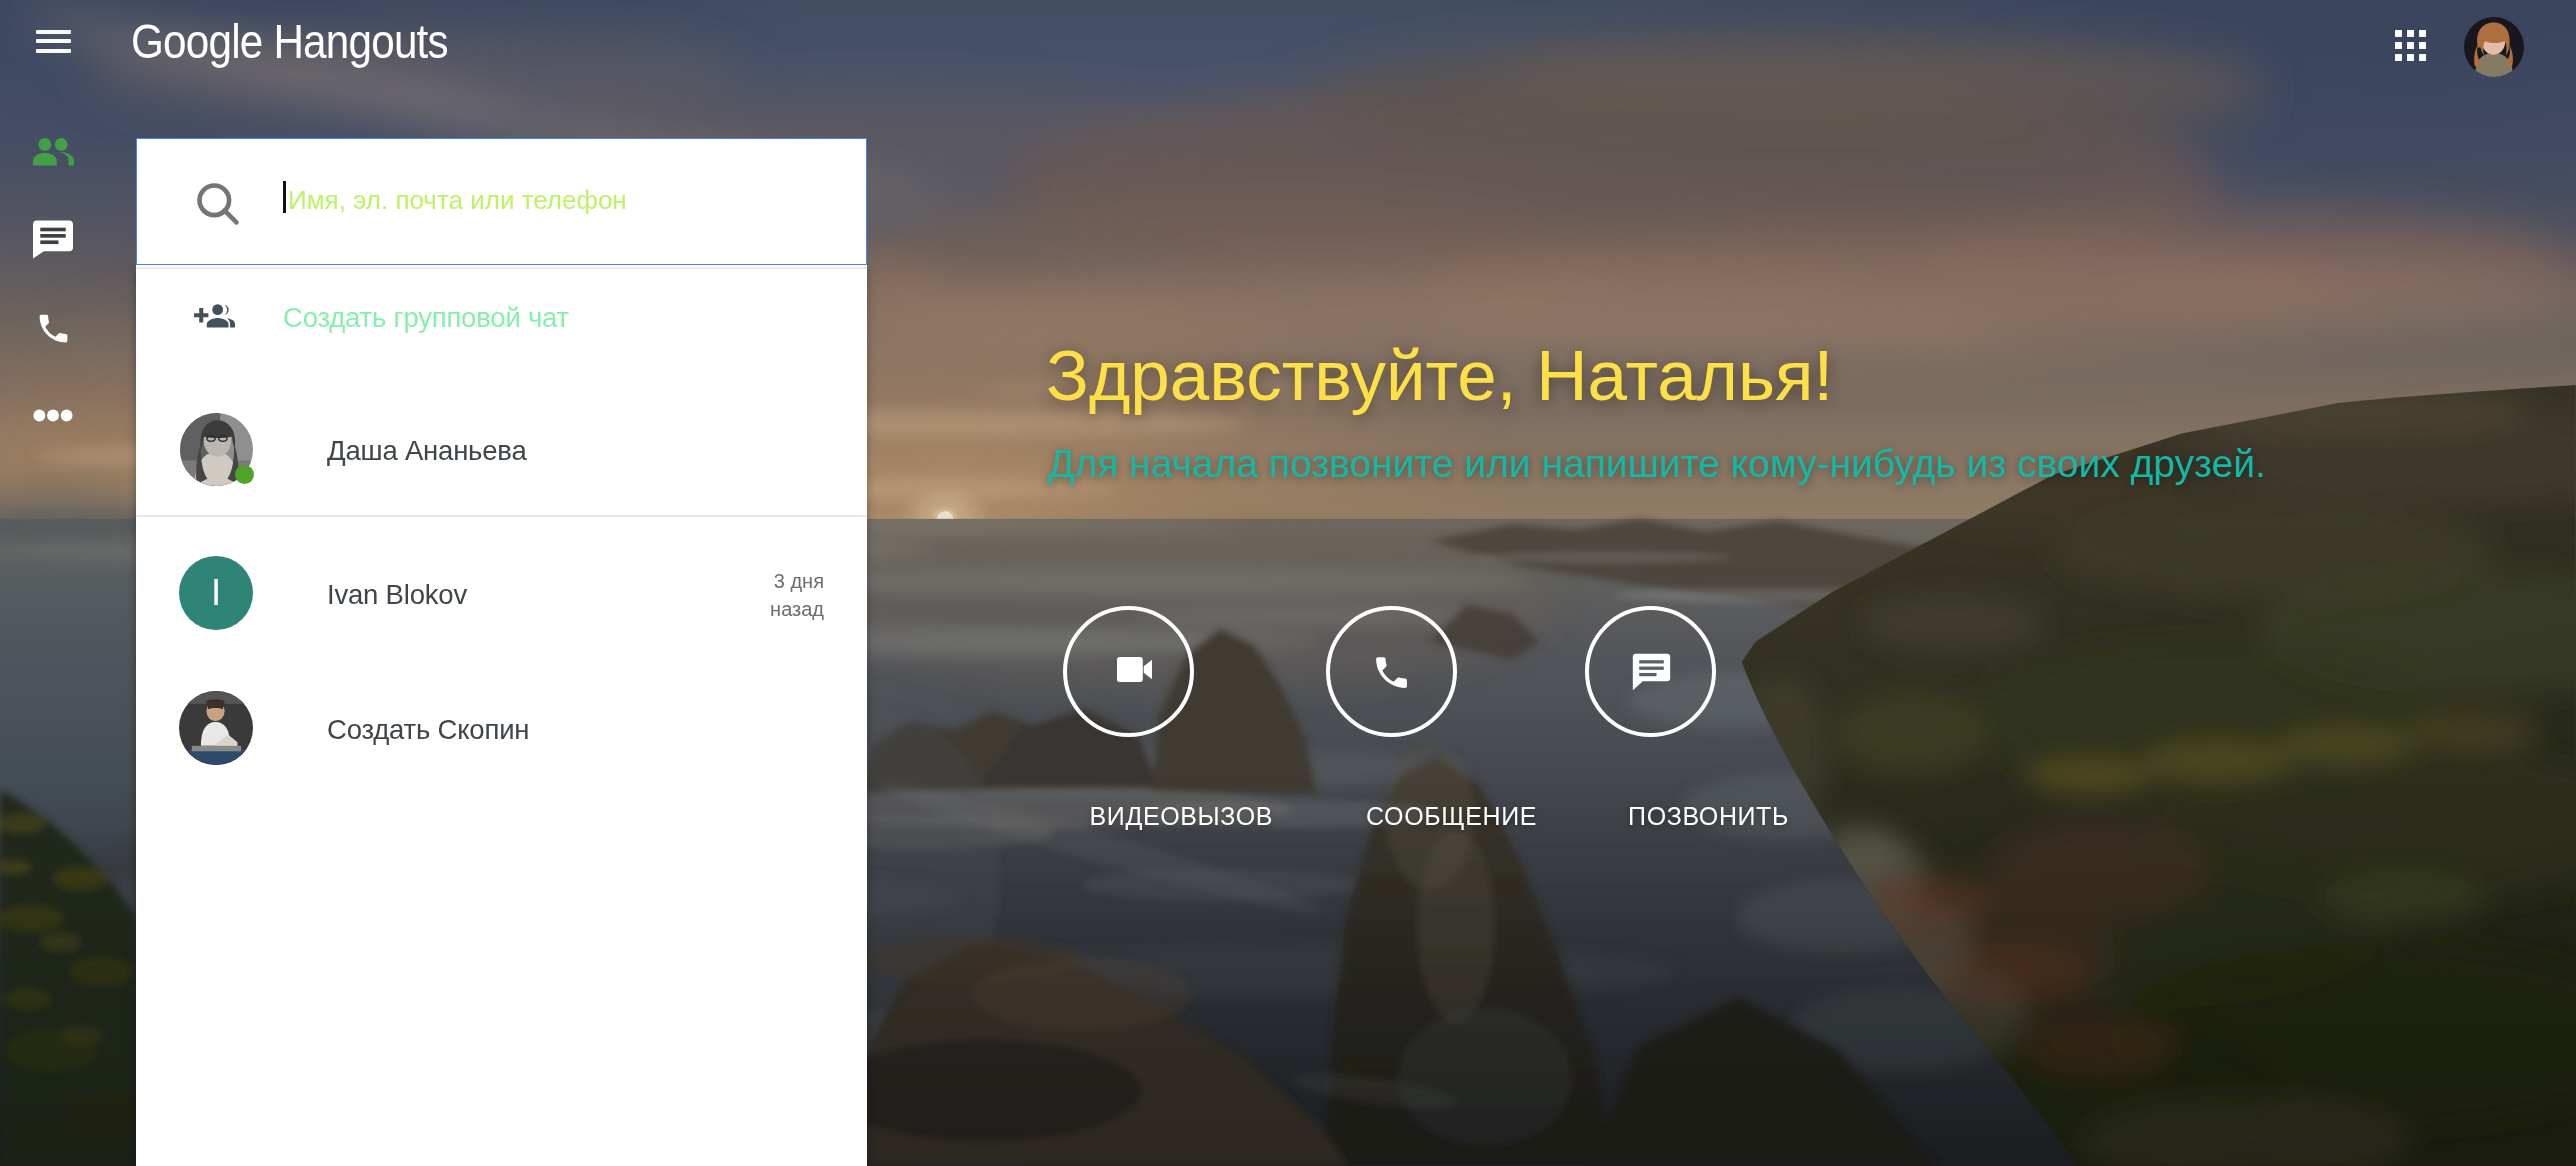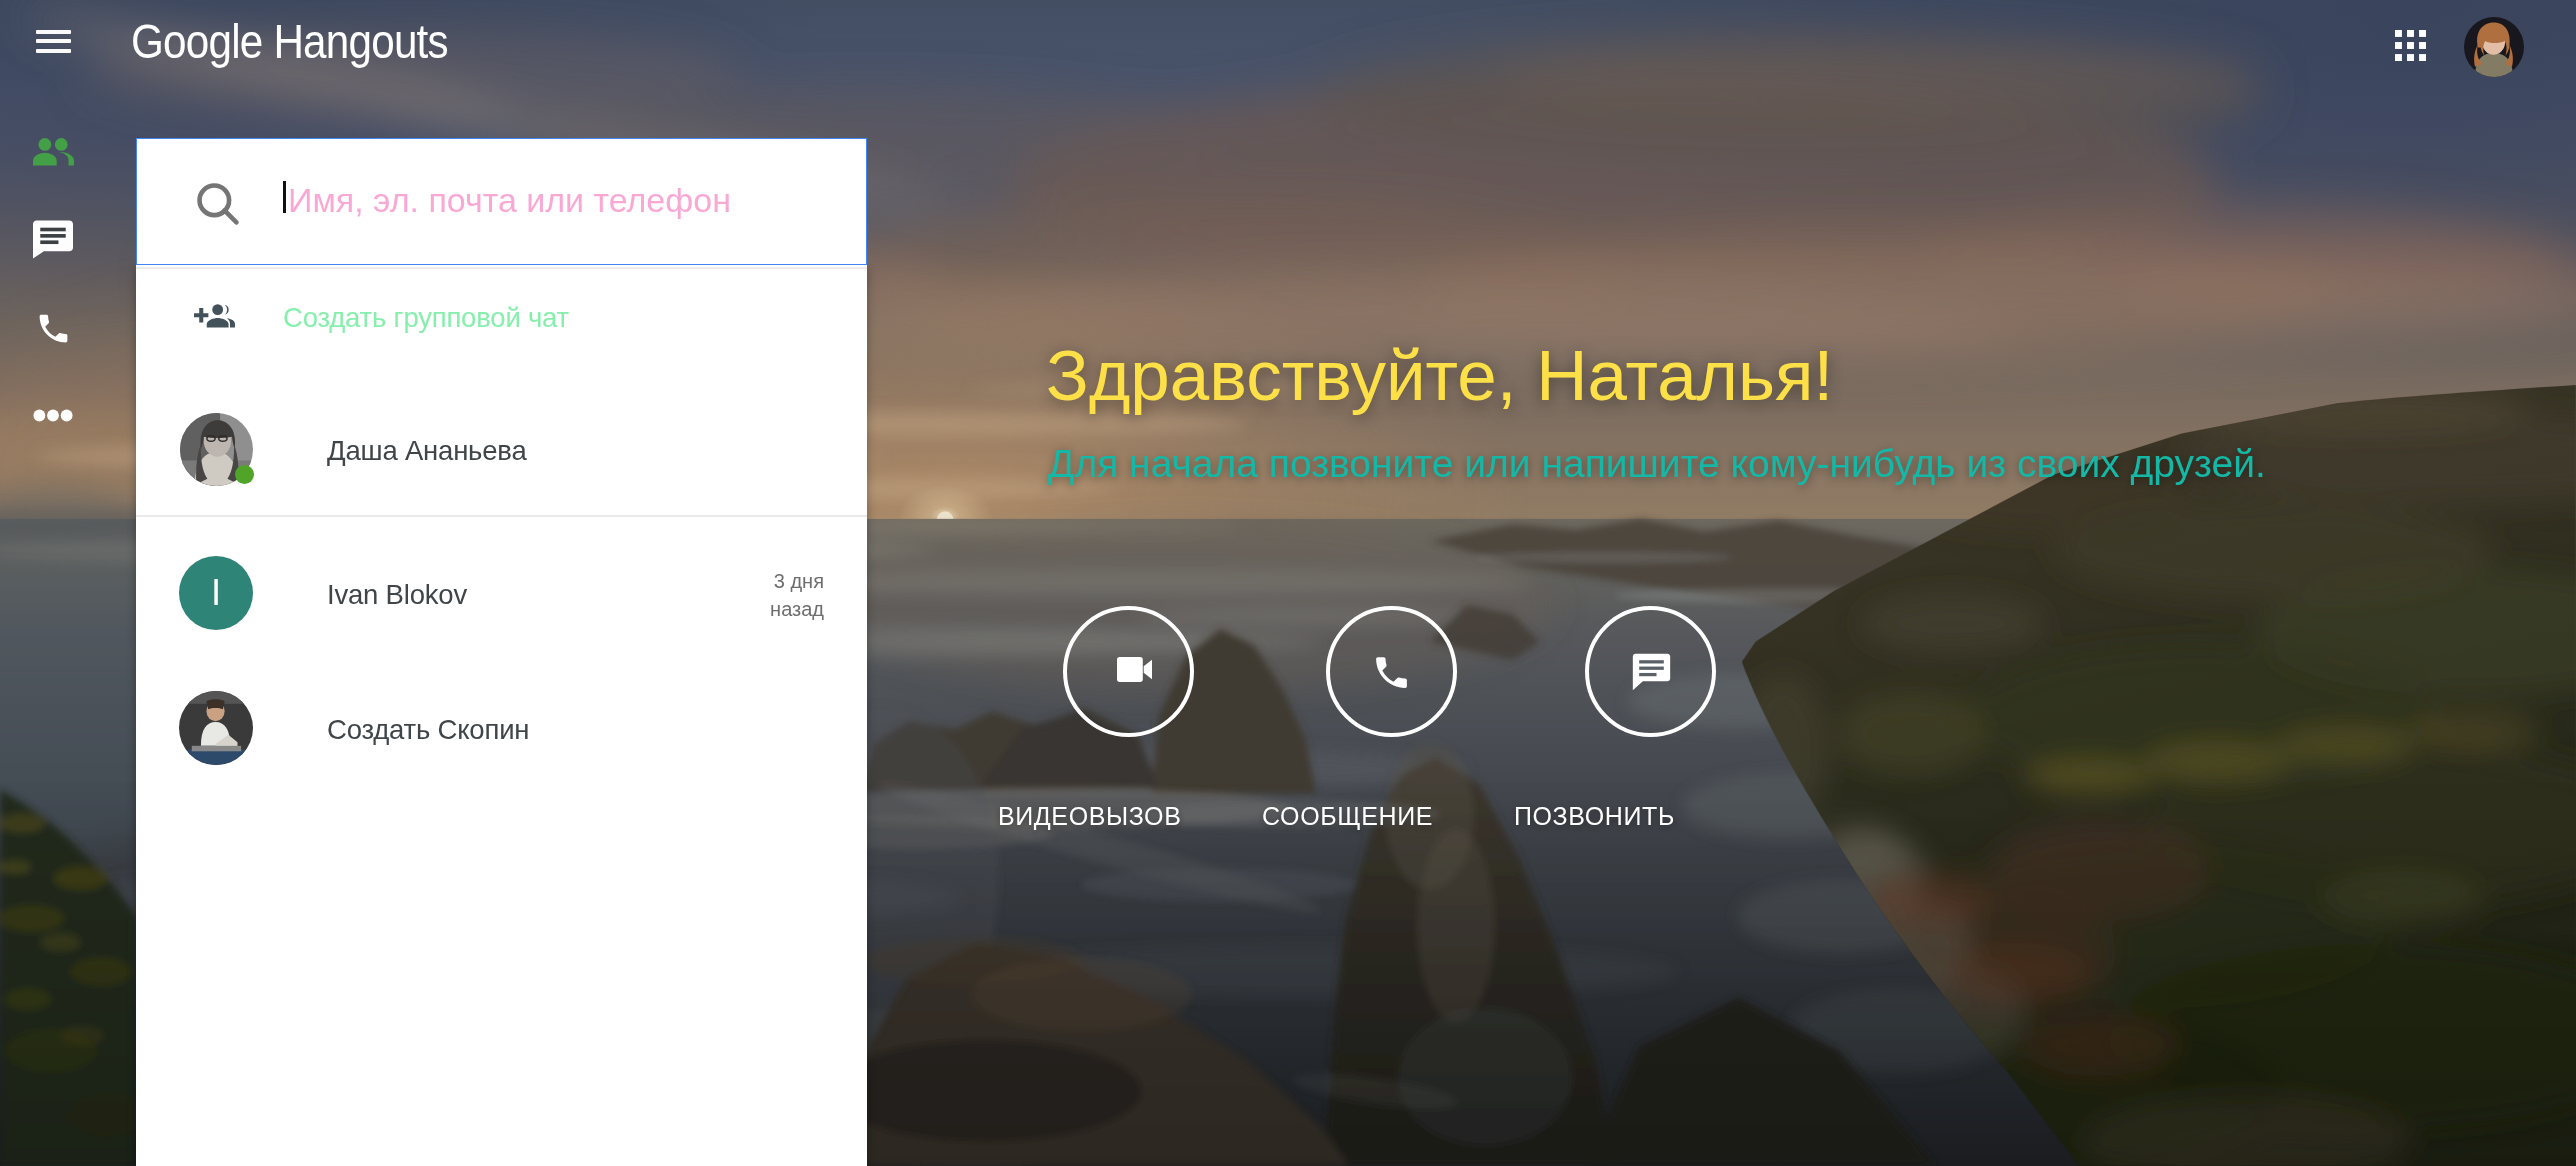--- a/index.html
+++ b/index.html
@@ -5,36 +5,36 @@
 html,body{margin:0;padding:0;}
 body{width:2576px;height:1166px;overflow:hidden;position:relative;font-family:"Liberation Sans",sans-serif;background:#3c4453;}
 #bg{position:absolute;left:0;top:0;width:2576px;height:1166px;}
 .abs{position:absolute;}
 #burger{left:36px;top:30px;width:35px;height:24px;}
 #burger div{height:3.7px;background:#fafafa;border-radius:0.9px;margin-bottom:5.8px;}
 #logo{left:131px;top:17.4px;font-size:48px;line-height:50px;color:#fff;letter-spacing:-0.9px;transform:scaleX(0.88);transform-origin:0 0;white-space:nowrap;}
 #searchbox{left:136px;top:138px;width:731px;height:127px;background:#fff;border:1.8px solid #4285f4;box-sizing:border-box;}
 #panel{left:136px;top:265px;width:731px;height:901px;background:#fff;box-shadow:0 1.8px 9.2px rgba(0,0,0,0.3);}
 #panelline{left:136px;top:267px;width:731px;height:1.8px;background:#ececec;}
-#placeholder{left:288px;top:187px;font-size:34px;line-height:26px;color:#f9a8d4;}
+#placeholder{left:288px;top:187px;font-size:26px;line-height:26px;color:#bef264;}
 #caret{left:283px;top:181px;width:2.8px;height:32px;background:#111;}
 .name{font-size:27.5px;color:#3f4549;letter-spacing:-0.2px;margin-left:44px;}
 #rowcreate{left:283px;top:304px;font-size:27.5px;line-height:27.5px;color:#86efac;letter-spacing:-0.2px;}
 #nameD{left:283px;top:437px;line-height:27.5px;}
 #nameI{left:283px;top:581px;line-height:27.5px;}
 #nameN{left:283px;top:716px;line-height:27.5px;}
 #tstamp{left:642px;top:567px;width:182px;text-align:right;font-size:20px;line-height:28px;color:#6e6e6e;}
 #divider{left:136px;top:515px;width:731px;height:1.8px;background:#e9e9e9;}
 #h1{left:1046px;top:334px;font-size:71px;line-height:83px;color:#fde047;text-shadow:0 2.8px 14.7px rgba(0,0,0,0.42);white-space:nowrap;}
 #h2{left:1048px;top:440px;font-size:39px;line-height:48px;color:#14b8a6;text-shadow:0 1.8px 9.2px rgba(0,0,0,0.4);white-space:nowrap;}
 .circle{width:123px;height:123px;border:4.6px solid #fff;border-radius:50%;box-sizing:content-box;}
 #c1{left:1063px;top:606px;}
 #c2{left:1326px;top:606px;}
 #c3{left:1585px;top:606px;}
-.clabel{top:803px;font-size:25px;line-height:26px;color:#fff;letter-spacing:0.6px;text-shadow:0 1.8px 7.3px rgba(0,0,0,0.4);text-align:left;width:275px;}
+.clabel{top:803px;font-size:25px;line-height:26px;color:#fff;letter-spacing:0.6px;text-shadow:0 1.8px 7.3px rgba(0,0,0,0.4);text-align:right;width:275px;}
 #l1{left:998px;}
 #l2{left:1262px;}
 #l3{left:1514px;}
 </style>
 </head>
 <body>
 <svg id="bg" viewBox="0 0 2810 1272" preserveAspectRatio="none">
 <defs>
 <linearGradient id="sky" x1="0" y1="0" x2="0" y2="1">
   <stop offset="0" stop-color="#434e63"></stop>

